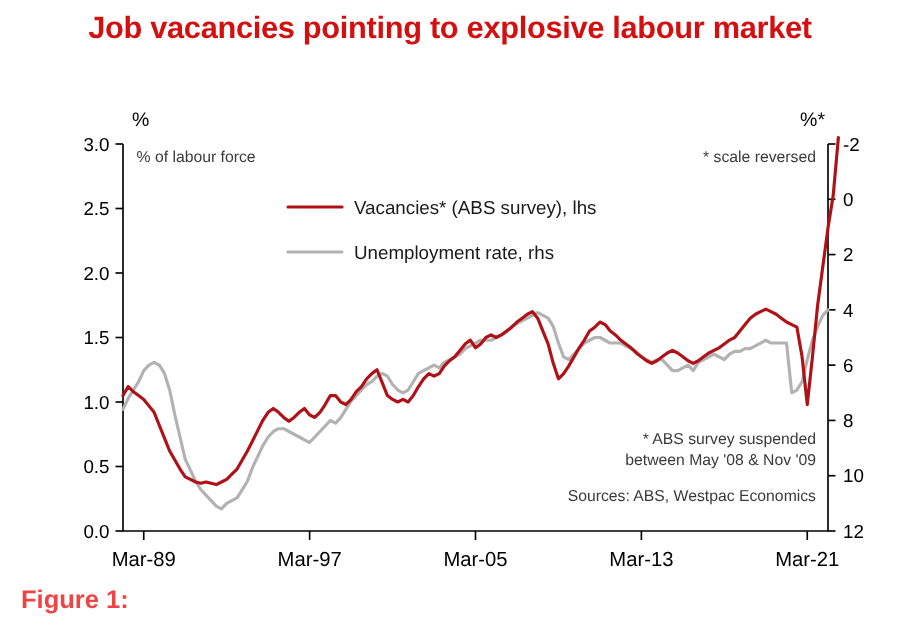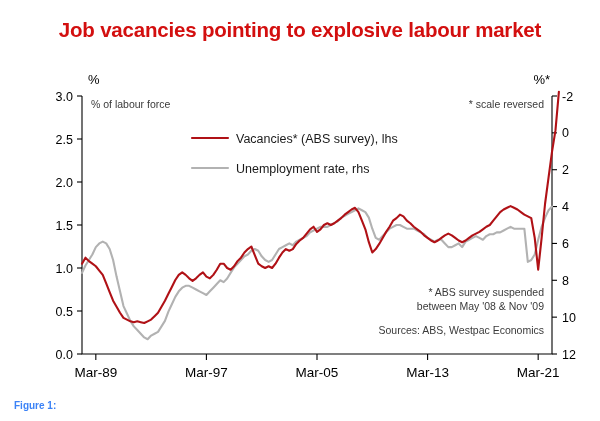--- a/index.html
+++ b/index.html
@@ -14,36 +14,36 @@
     overflow: hidden;
   }
   #page {
     position: relative;
     width: 600px;
     height: 421px;
   }
   .title {
     position: absolute;
     left: 0;
-    top: 18px;
+    top: 7px;
     width: 600px;
     text-align: center;
     font-family: "Liberation Sans", sans-serif;
     font-weight: bold;
     font-size: 20.5px;
     color: #d30f0f;
     letter-spacing: -0.2px;
   }
   .figure-label {
     position: absolute;
     left: 14px;
-    top: 400px;
-    font-size: 10px;
+    top: 390px;
+    font-size: 17px;
     font-weight: bold;
-    color: #3b82f6;
+    color: #ef4444;
   }
   .chart-area {
     position: absolute;
     left: 0;
     top: 60px;
     width: 600px;
     height: 330px;
   }
   svg.plot {
     display: block;

